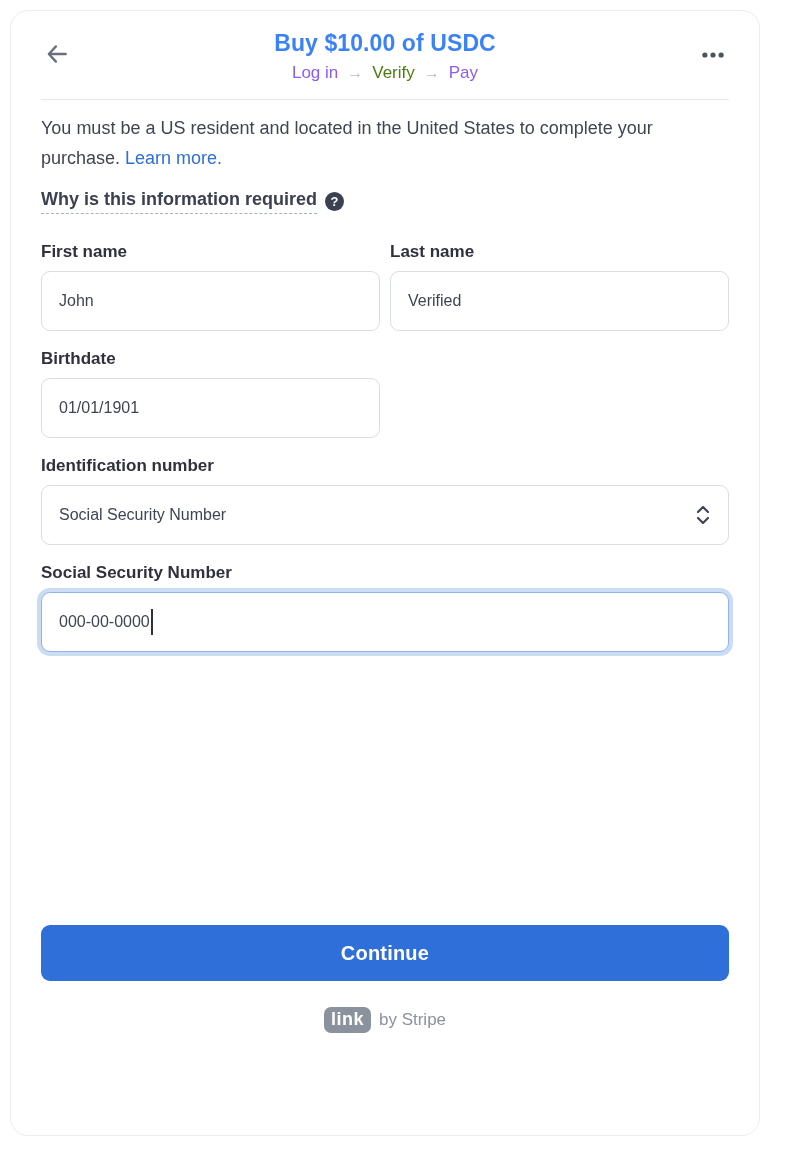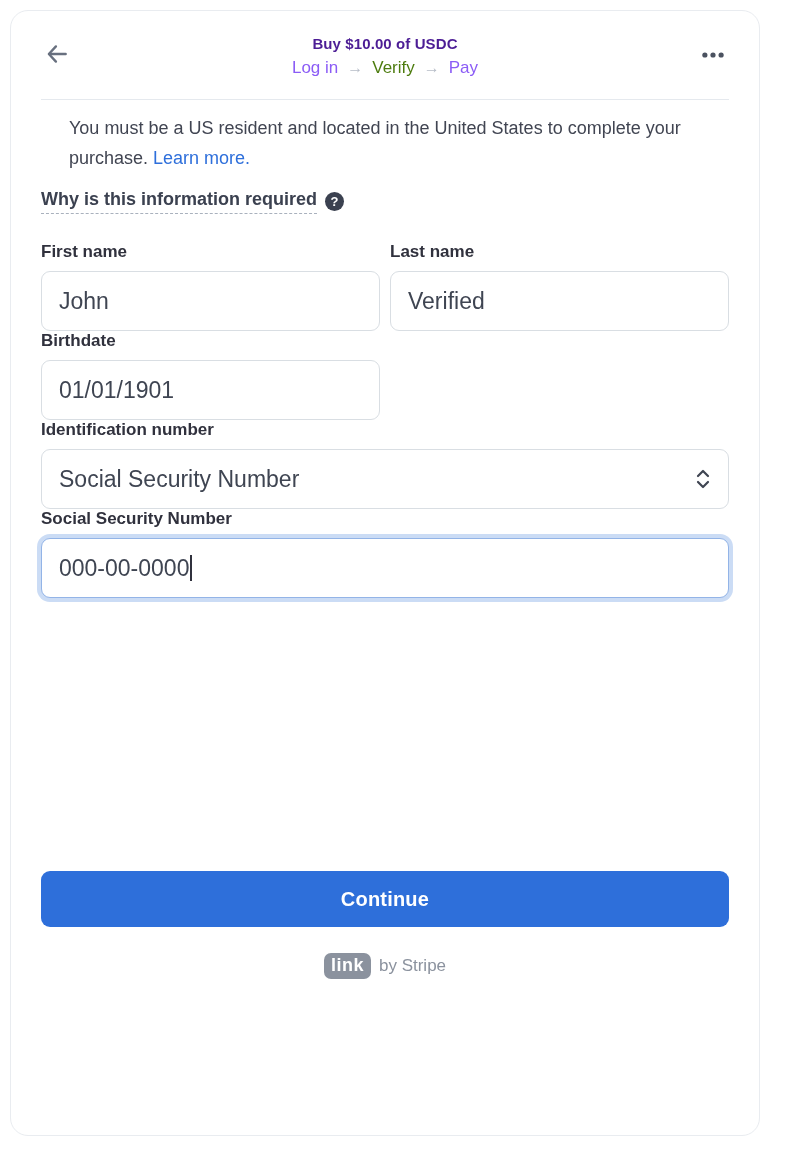--- a/index.html
+++ b/index.html
@@ -13,54 +13,54 @@
     display: flex; flex-direction: column;
     overflow: hidden;
   }
   
   .hdr { height: 88px; display: flex; align-items: center; padding: 0 26px; flex: 0 0 auto; }
   .icon-btn {
     background: none; border: none; cursor: pointer; color: #68707f;
     width: 40px; height: 40px; display: flex; align-items: center; justify-content: center;
   }
   .hdr-center { flex: 1 1 auto; text-align: center; padding-top: 2px; }
-  .hdr-title { font-size: 15px; font-weight: 700; color: #4c1d95; letter-spacing: .1px; }
+  .hdr-title { font-size: 23px; font-weight: 700; color: #3b82f6; letter-spacing: .1px; }
   .crumbs { margin-top: 6px; font-size: 17px; color: #a6adb9; display: flex; justify-content: center; align-items: center; gap: 9px; }
   .crumb { color: #8b5cf6; }
   .crumb.active { color: #4d7c0f; }
   .crumb-sep { color: #b6bcc7; font-size: 16px; }
   .menu-dots { color: #4b5260; }
   .menu-dots svg { display: block; }
   .divider { height: 1px; background: #e5e9ee; margin: 0 30px; flex: 0 0 auto; }
   
   .main { padding: 0 30px 32px; display: flex; flex-direction: column; flex: 1 1 auto; }
   h1.title { margin-top: 30px; font-size: 30px; line-height: 38px; font-weight: 700; color: #3a3f4b; letter-spacing: -.2px; }
-  .intro { margin-top: 13px; font-size: 18px; line-height: 30px; color: #414552; margin-left: 28px; }
+  .intro { margin-top: 13px; font-size: 18px; line-height: 30px; color: #414552; }
   .link { color: #2e6fdb; text-decoration: none; cursor: pointer; }
   .why-row { margin-top: 16px; display: flex; align-items: center; }
   .why-text {
     font-size: 18px; font-weight: 700; color: #3b4150;
     border-bottom: 1px dashed #a9b1bd; padding-bottom: 3px; cursor: pointer;
   }
   .q-icon {
     margin-left: 8px; width: 19px; height: 19px; border-radius: 50%;
     background: #3b4150; color: #ffffff; font-size: 13px; font-weight: 700;
     display: inline-flex; align-items: center; justify-content: center; flex: 0 0 auto;
   }
   
   .form-row { display: grid; grid-template-columns: 1fr 1fr; column-gap: 10px; margin-top: 28px; }
   .field { display: flex; flex-direction: column; }
-  .field + .field-gap, .field-gap { }
+  .field + .field-gap, .field-gap { margin-top: 18px; }
   .half { width: calc(50% - 5px); }
   label, .label { font-size: 17px; font-weight: 700; color: #30313d; margin-bottom: 9px; }
   .input, .select {
     height: 60px; width: 100%;
     border: 1px solid #d9dee3; border-radius: 9px; background: #ffffff;
     font-family: "Liberation Sans", sans-serif;
-    font-size: 23px; color: #3f4552; padding: 0 17px;
+    font-size: 16px; color: #3f4552; padding: 0 17px;
     display: flex; align-items: center;
   }
   input.input { outline: none; }
   .select { justify-content: space-between; cursor: pointer; }
   .select .chev { color: #3f4552; display: flex; }
   .input.focused {
     border: 1px solid #93b4e7;
     box-shadow: 0 0 0 4px #cbdcf5;
   }
   .caret { display: inline-block; width: 2px; height: 26px; background: #30313d; margin-left: 1px; animation: blink 1.1s steps(1) infinite; }

